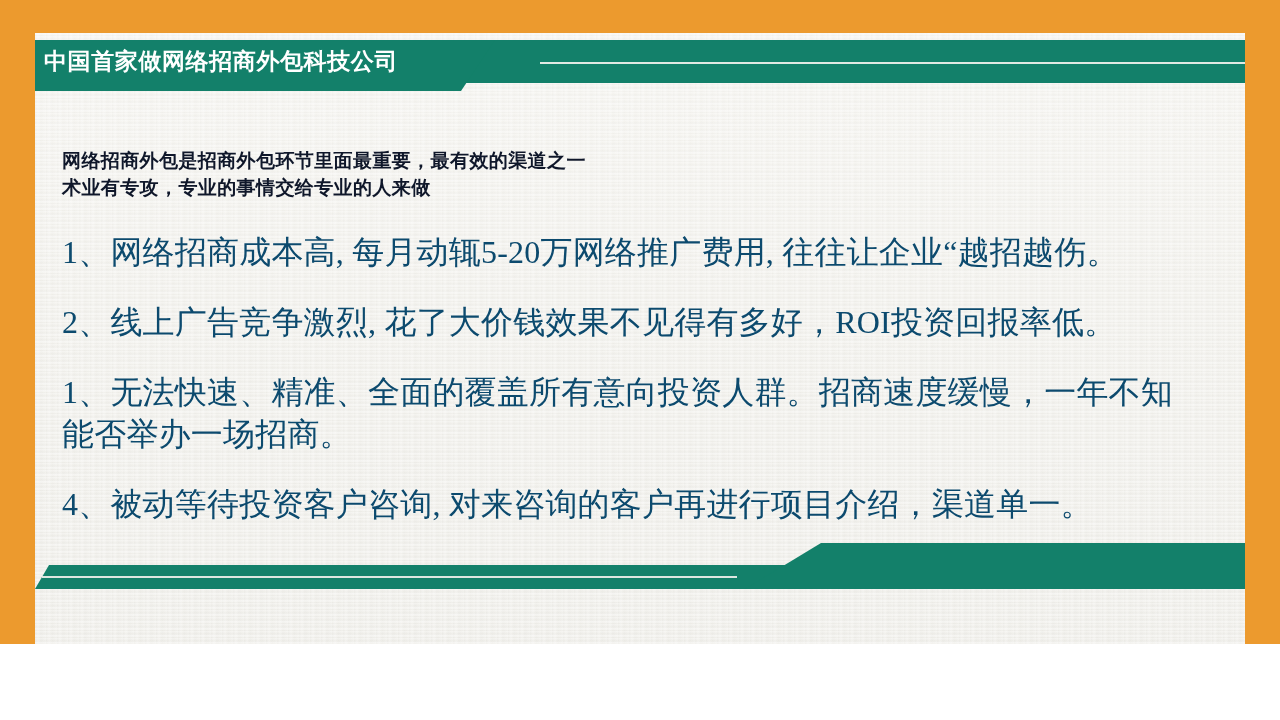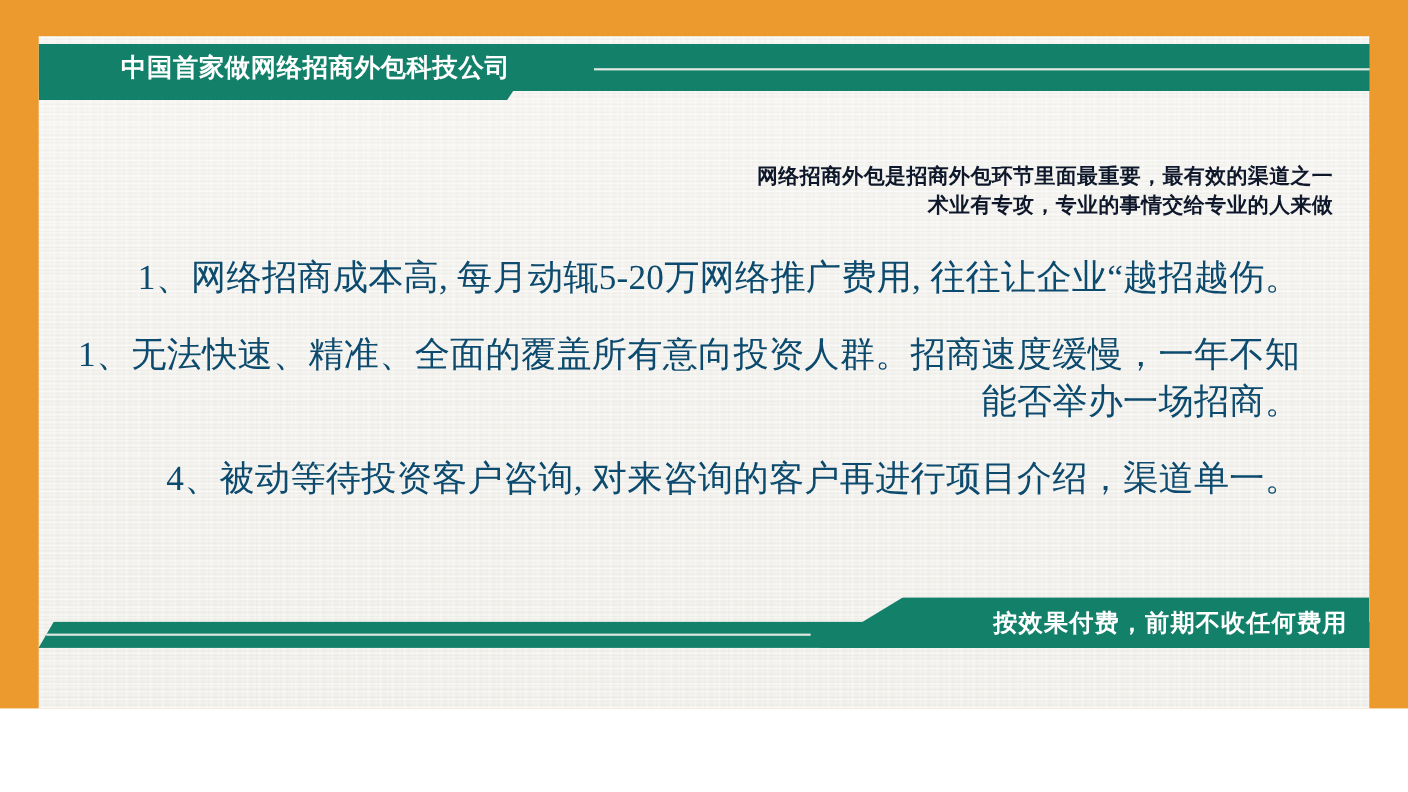--- a/index.html
+++ b/index.html
@@ -7,21 +7,20 @@
     padding: 0;
     background: #ffffff;
   }
   .slide {
     position: relative;
     width: 1280px;
     height: 644px;
     overflow: hidden;
     background: #ec9a2e;
     font-family: "Liberation Sans", sans-serif;
-    text-align: right;
   }
 
   
   .paper {
     position: absolute;
     left: 35px;
     top: 33px;
     width: 1210px;
     height: 654px;
     background:
@@ -195,26 +194,26 @@
 
   <div class="content">
 
     <div class="sub-block">
       <div class="sub-line">网络招商外包是招商外包环节里面最重要，最有效的渠道之一</div>
       <div class="sub-line">术业有专攻，专业的事情交给专业的人来做</div>
     </div>
 
     <div class="points">
       <div class="point">1、网络招商成本高, 每月动辄5-20万网络推广费用, 往往让企业“越招越伤。</div>
+      <div class="point">2、线上广告竞争激烈, 花了大价钱效果不见得有多好，ROI投资回报率低。</div>
       <div class="point">1、无法快速、精准、全面的覆盖所有意向投资人群。招商速度缓慢，一年不知能否举办一场招商。</div>
       <div class="point">4、被动等待投资客户咨询, 对来咨询的客户再进行项目介绍，渠道单一。</div>
     </div>
   </div>
 
   <div class="footer-band"></div>
   <div class="footer-tall"></div>
   <div class="footer-rule"></div>
-  <div class="footer-text">按效果付费，前期不收任何费用</div>
 
   <div class="spine-left"></div>
   <div class="spine-right"></div>
 
 </div>
 
 </body></html>

